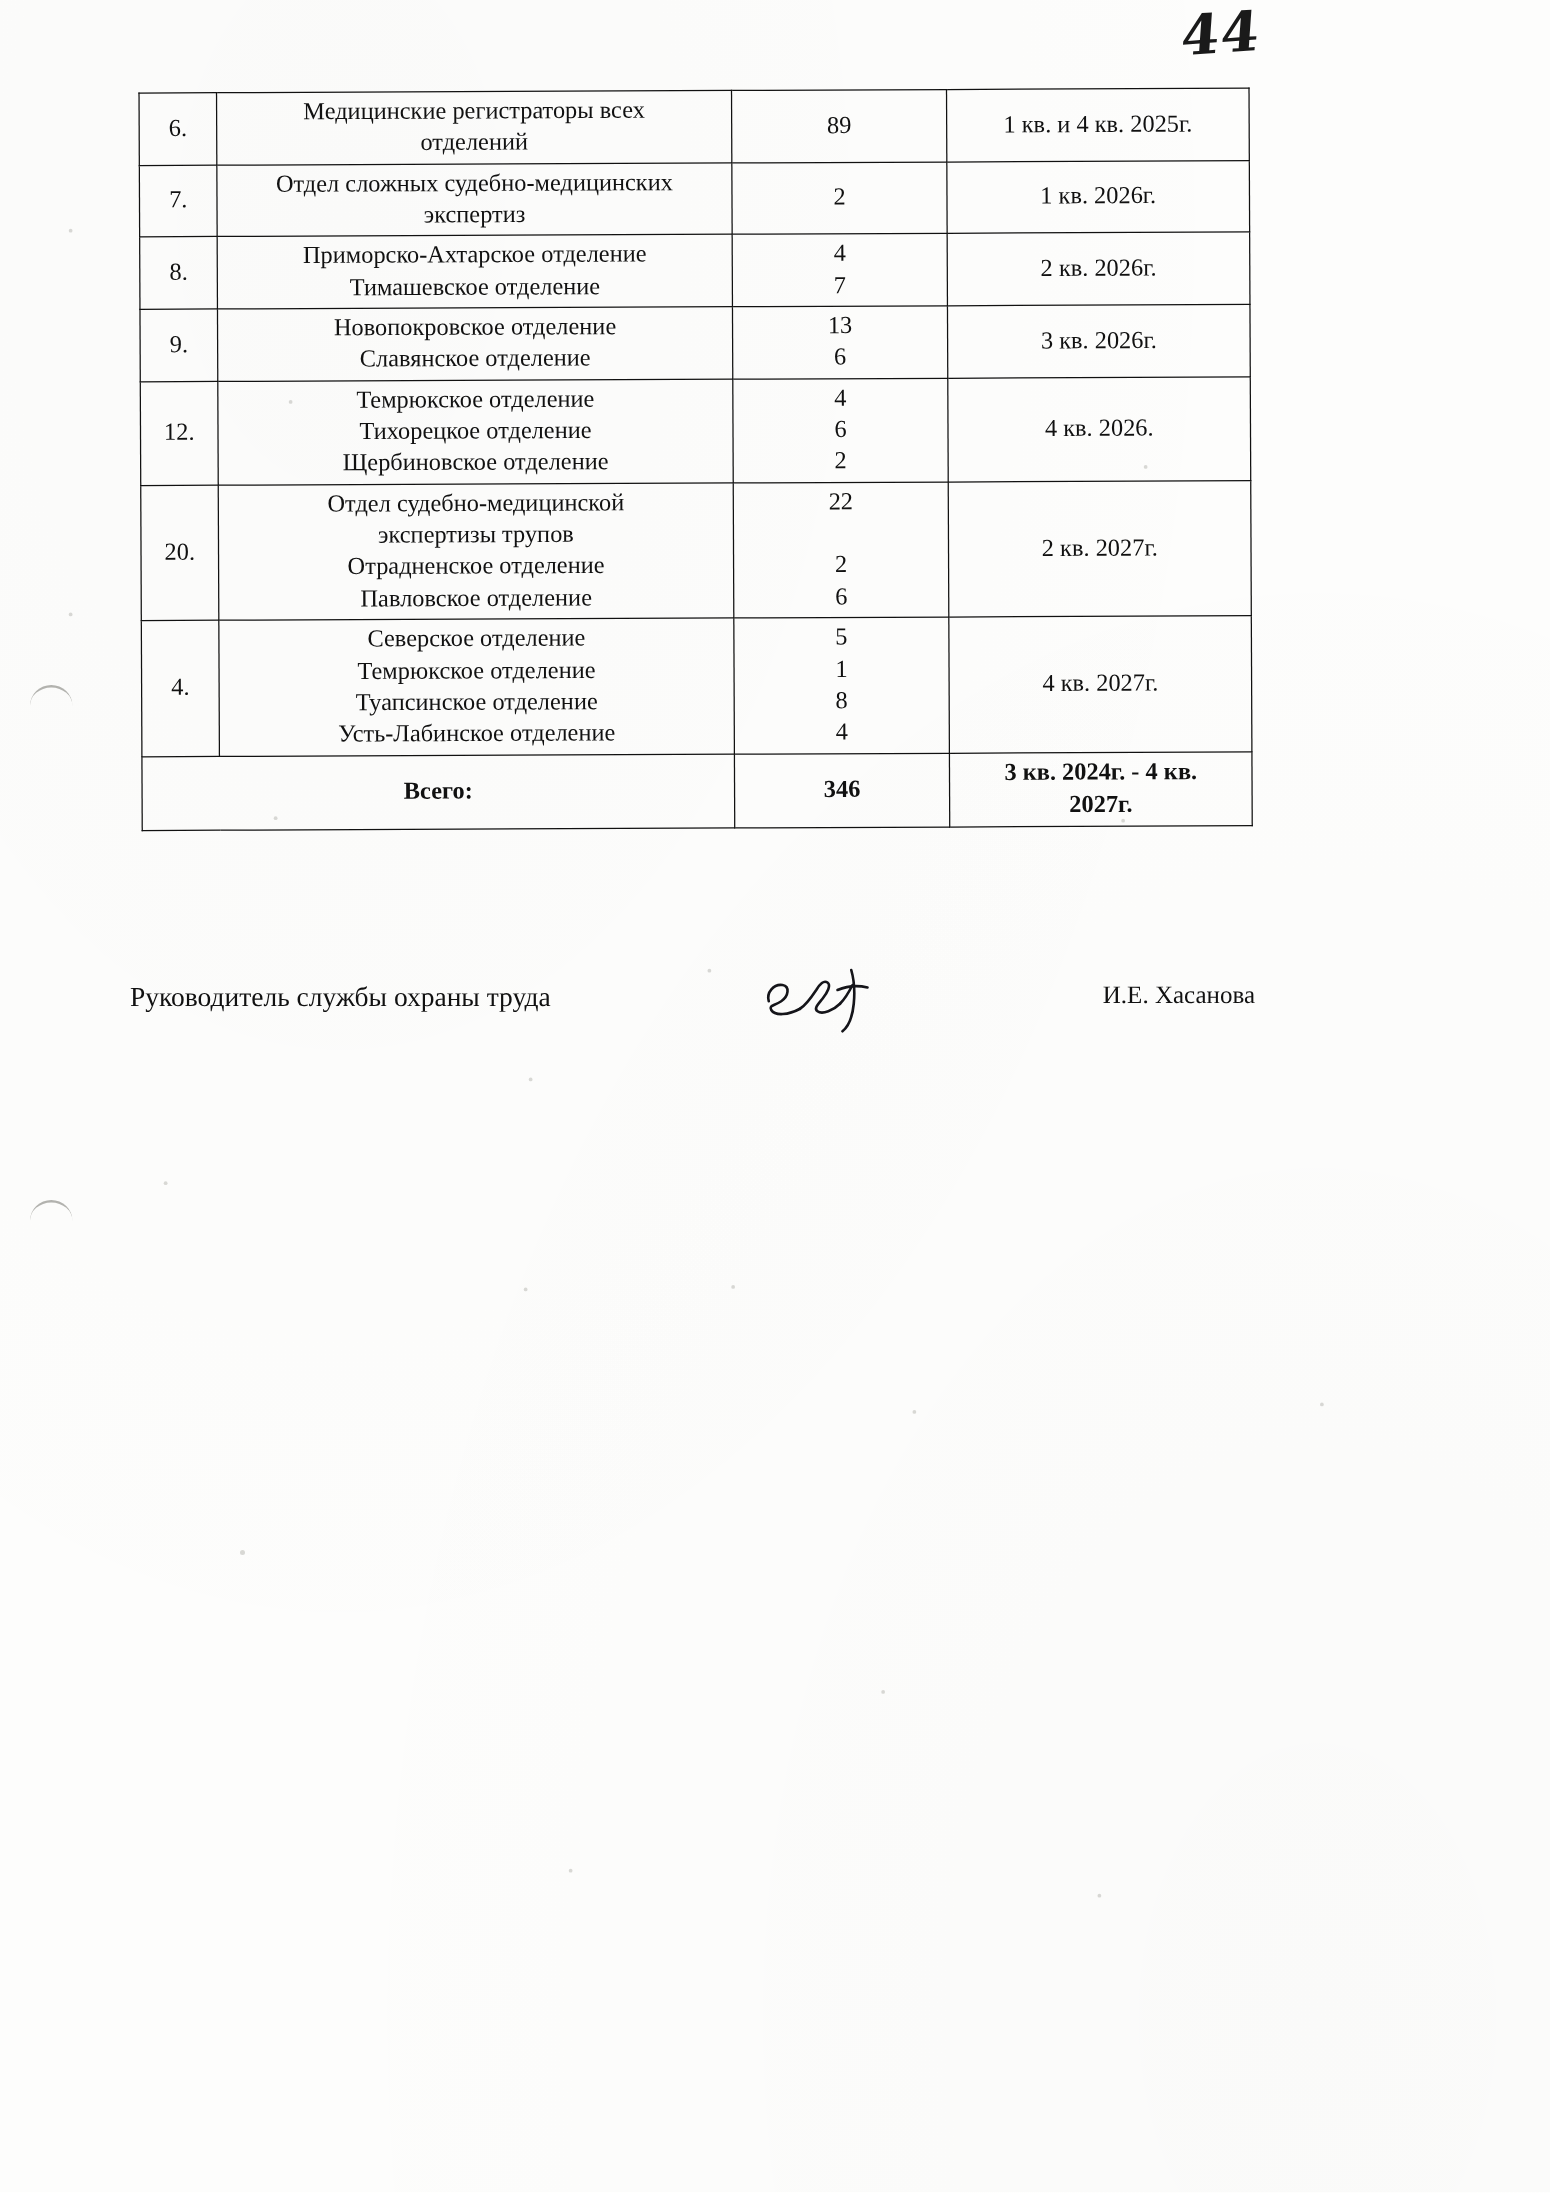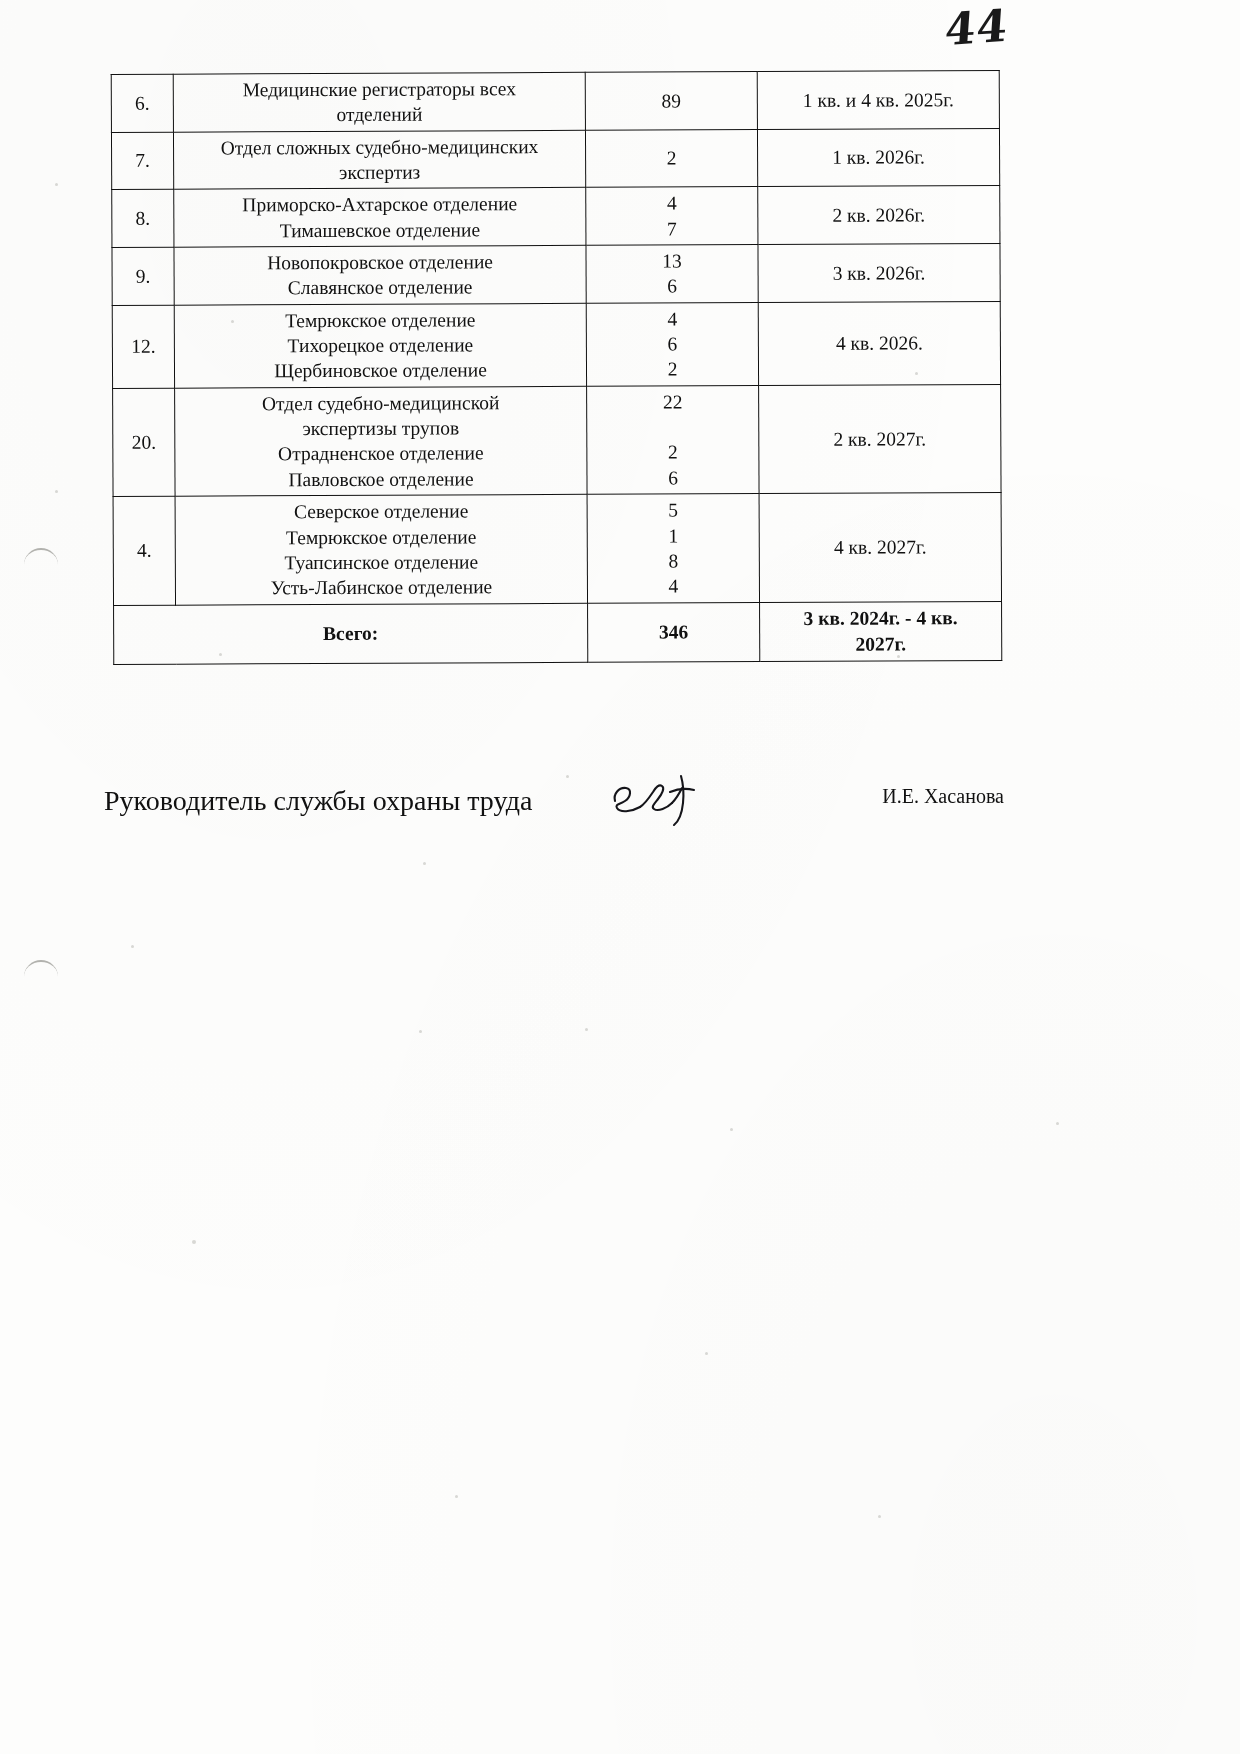--- a/index.html
+++ b/index.html
@@ -91,21 +91,21 @@
     position: absolute;
     left: 104px;
     top: 775px;
     width: 900px;
     height: 60px;
   }
   .sign-title {
     position: absolute;
     left: 0;
     top: 10px;
-    font-size: 28px;
+    font-size: 22px;
     white-space: nowrap;
   }
   .sign-name {
     position: absolute;
     right: 0;
     top: 10px;
     font-size: 20px;
     white-space: nowrap;
   }
   .sign-mark {

